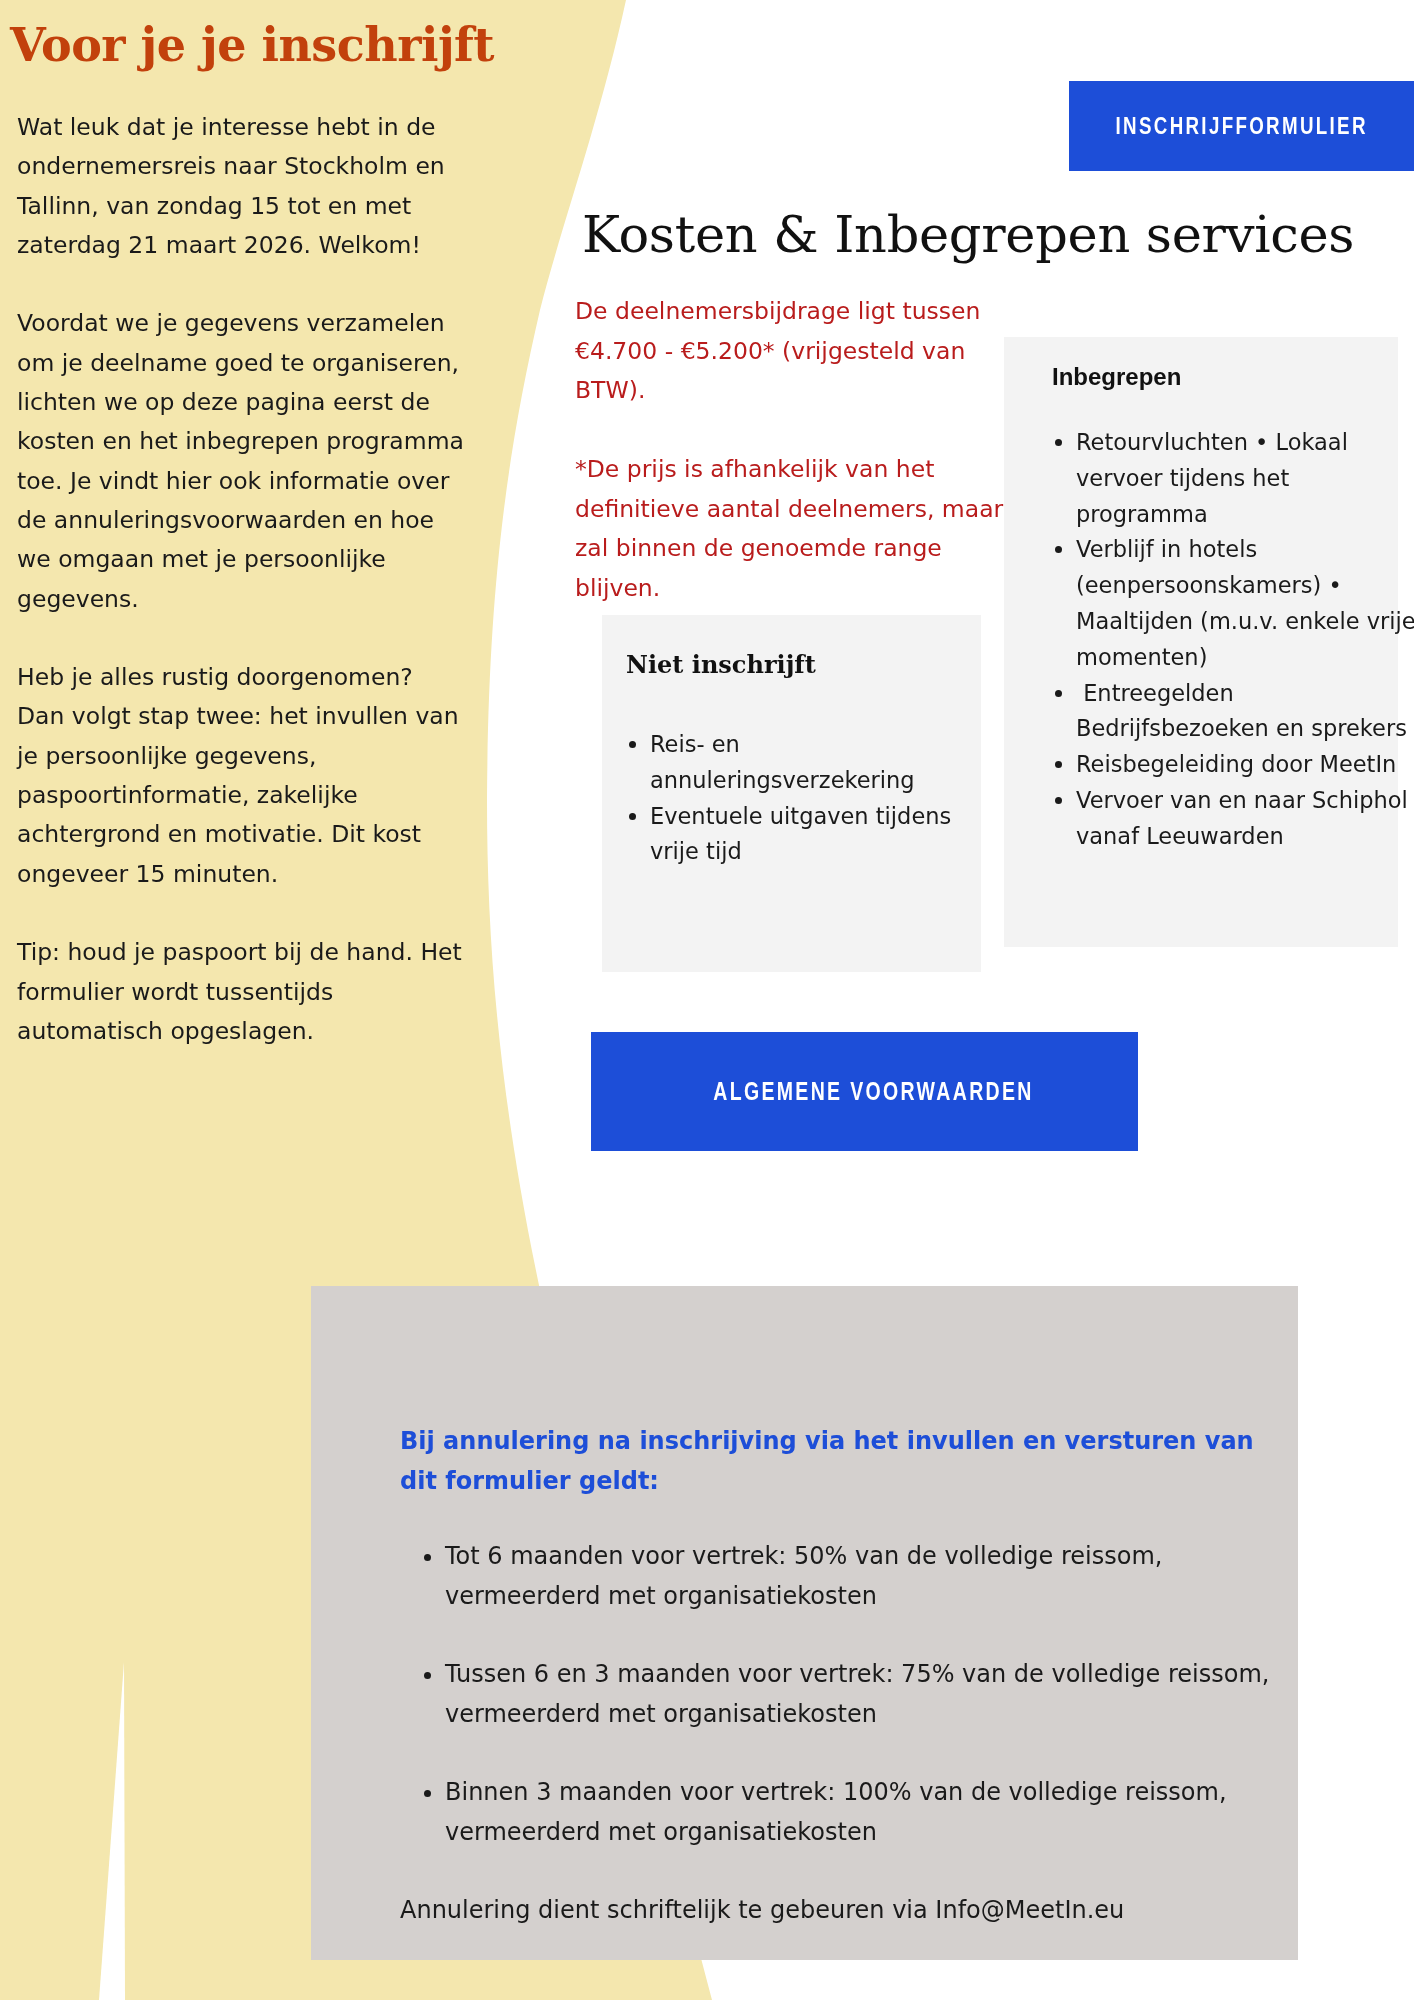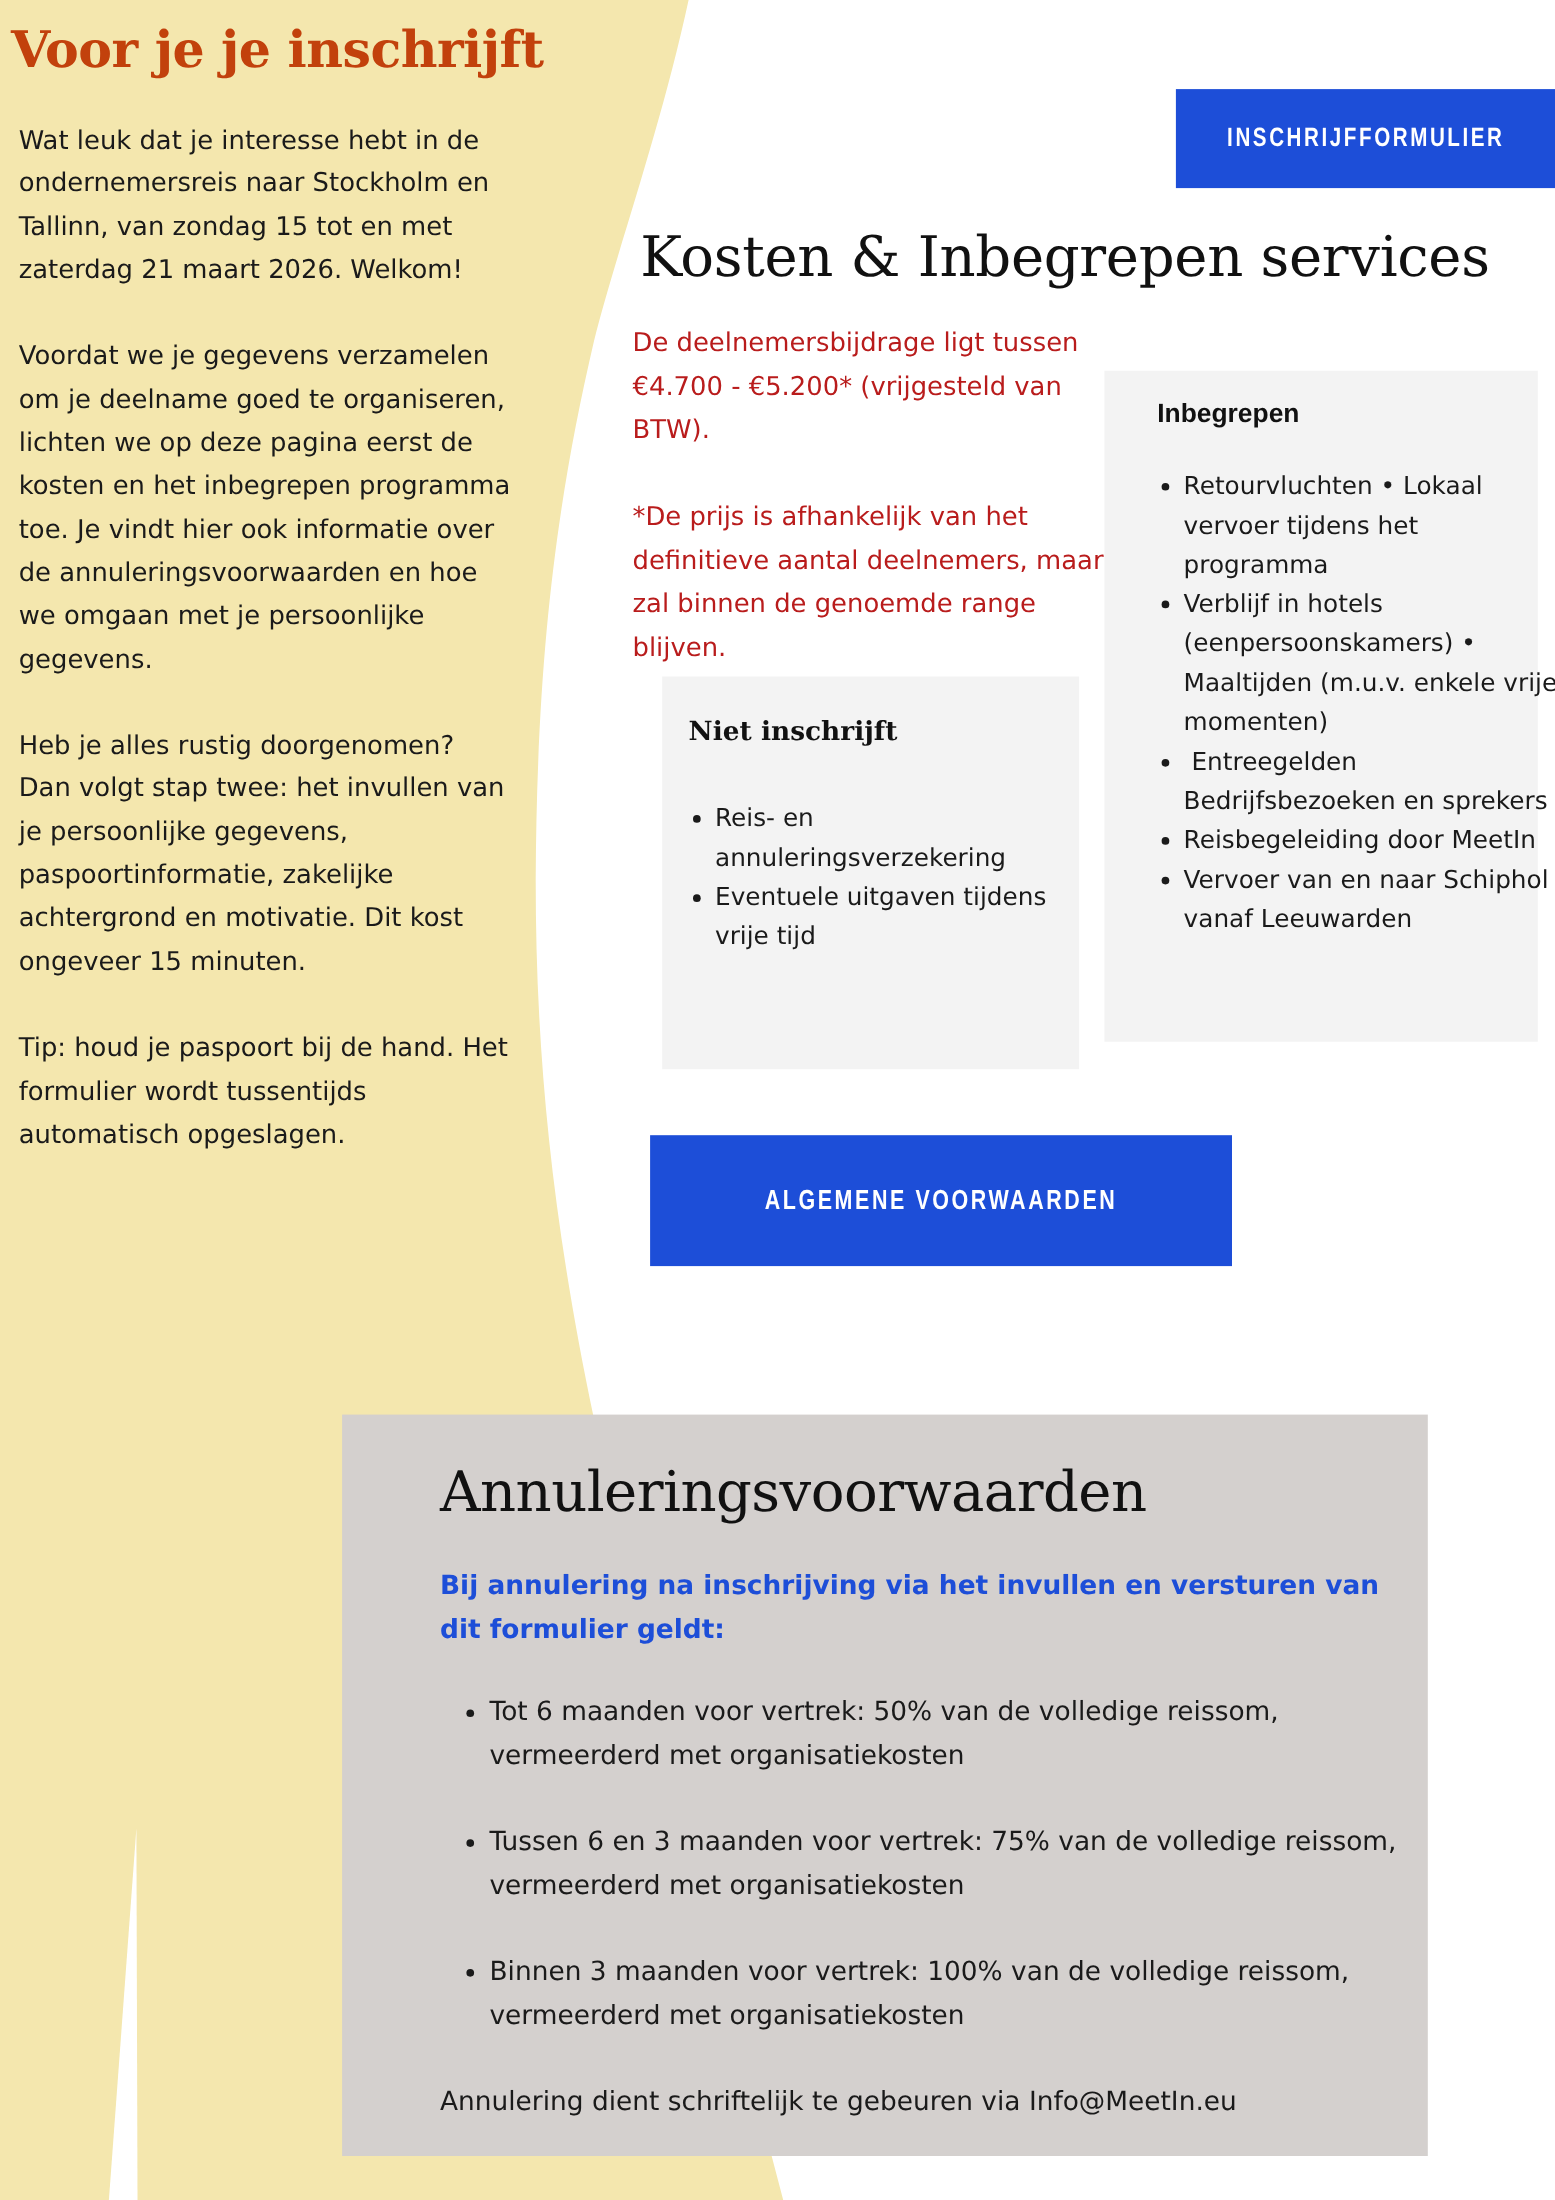--- a/index.html
+++ b/index.html
@@ -16,21 +16,21 @@
   .price { left:575px; top:292px; width:440px; font-size:23.5px; line-height:39.5px; color:#b91c1c; }
   .price p { margin:0 0 39.5px 0; }
   .box-light { background:#f3f3f3; }
   .inc-box { left:1004px; top:337px; width:394px; height:610px; }
   .inc-box h3 { position:absolute; left:48px; top:26px; margin:0; font-family:Liberation Sans, sans-serif; font-weight:bold; font-size:24px; color:#111; }
   .inc-box ul { position:absolute; left:36px; top:88px; width:340px; margin:0; padding-left:36px; font-size:22.5px; line-height:35.8px; color:#1a1a1a; }
   .niet-box { left:602px; top:615px; width:379px; height:357px; }
   .niet-box h3 { position:absolute; left:24px; top:35px; margin:0; font-family:"DejaVu Serif", serif; font-weight:bold; font-size:24px; color:#111; }
   .niet-box ul { position:absolute; left:12px; top:112px; width:350px; margin:0; padding-left:36px; font-size:22.5px; line-height:35.8px; color:#1a1a1a; }
   ul li { padding-left:0; }
-  .btn-bottom { left:591px; top:1032px; width:529px; height:119px; font-size:25px; }
+  .btn-bottom { left:591px; top:1032px; width:529px; height:119px; font-size:25px;padding-left:18px; }
   .annul-box { left:311px; top:1286px; width:987px; height:674px; background:#d4d0ce; }
   .annul-box h2 { position:absolute; left:89px; top:42px; margin:0; font-family:"DejaVu Serif", serif; font-weight:normal; font-size:51px; color:#111; white-space:nowrap; letter-spacing:-0.5px; }
   .annul-lead { position:absolute; left:89px; top:135px; width:860px; font-weight:bold; font-size:24px; line-height:40px; color:#1d4ed8; }
   .annul-box ul { position:absolute; left:89px; top:250px; width:860px; margin:0; padding-left:45px; font-size:24px; line-height:40px; color:#1a1a1a; }
   .annul-box ul li { margin-bottom:38px; }
   .annul-note { position:absolute; left:89px; top:604px; font-size:24px; line-height:40px; color:#1a1a1a; white-space:nowrap; }
 </style>
 </head>
 <body>
 
@@ -76,21 +76,20 @@
     <li>Reis- en annuleringsverzekering</li>
     <li>Eventuele uitgaven tijdens vrije tijd</li>
   </ul>
 </div>
 
 <div class="abs btn-dark btn-bottom">
   <span>ALGEMENE VOORWAARDEN</span>
 </div>
 
 <div class="abs annul-box">
-  <h2>Annuleringsvoorwaarden</h2>
   <div class="annul-lead">Bij annulering na inschrijving via het invullen en versturen van dit formulier geldt:</div>
   <ul>
     <li>Tot 6 maanden voor vertrek: 50% van de volledige reissom, vermeerderd met organisatiekosten</li>
     <li>Tussen 6 en 3 maanden voor vertrek: 75% van de volledige reissom, vermeerderd met organisatiekosten</li>
     <li>Binnen 3 maanden voor vertrek: 100% van de volledige reissom, vermeerderd met organisatiekosten</li>
   </ul>
   <div class="annul-note">Annulering dient schriftelijk te gebeuren via Info@MeetIn.eu</div>
 </div>
 
 </body></html>

